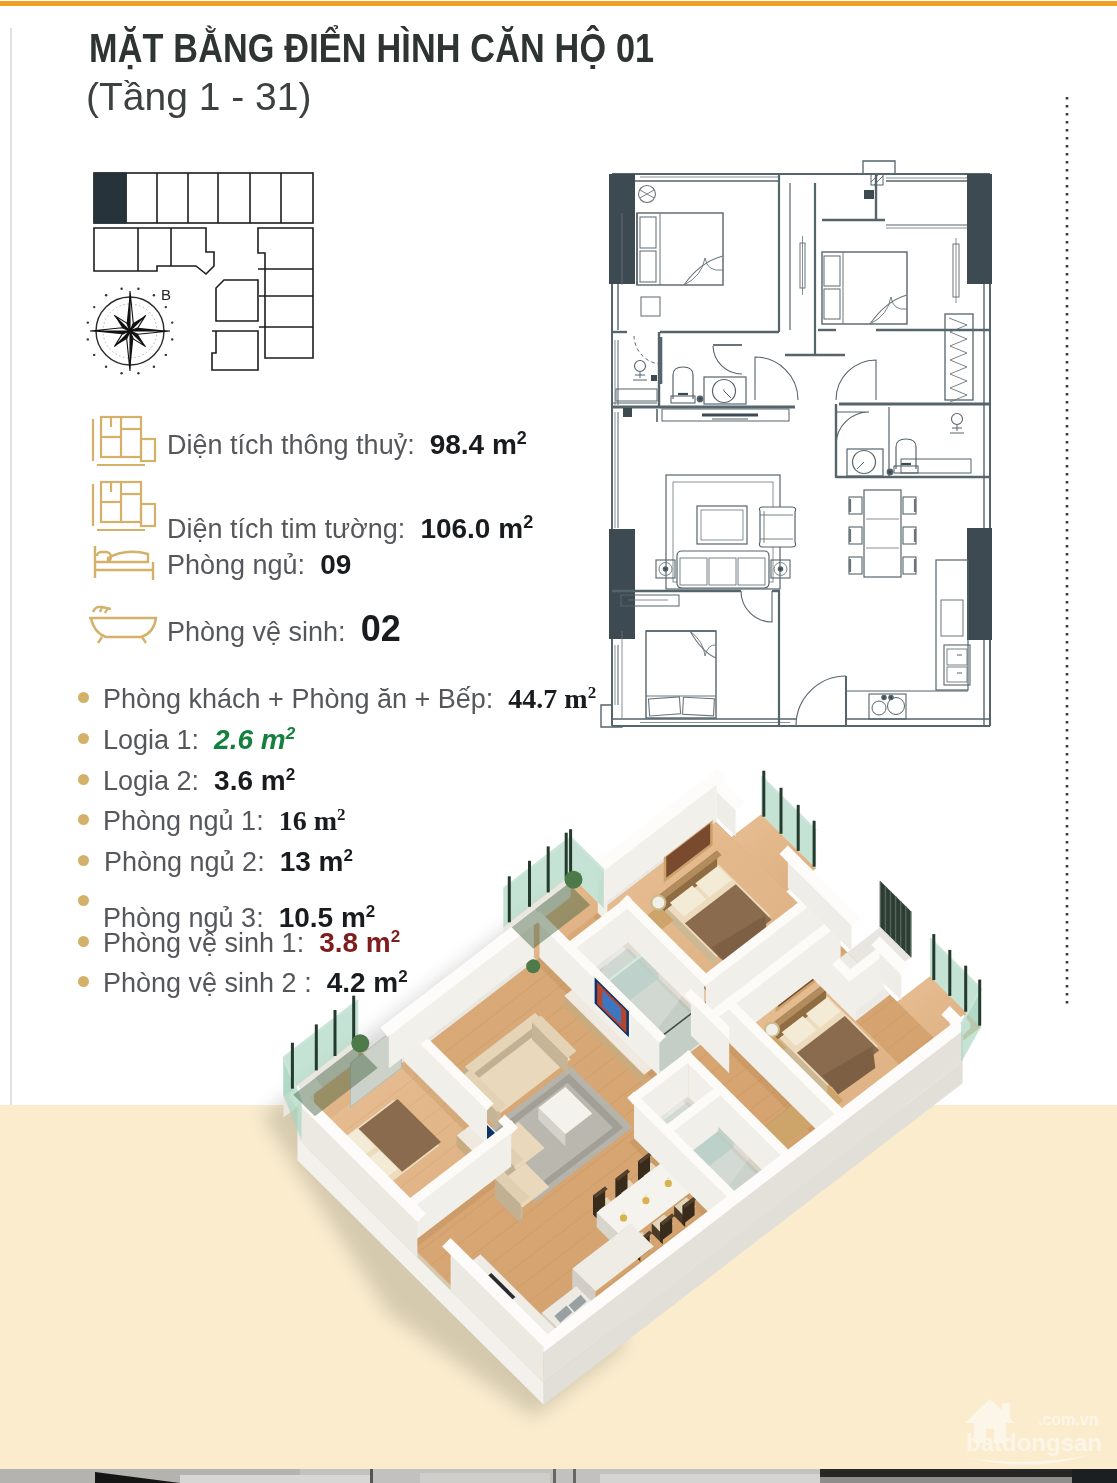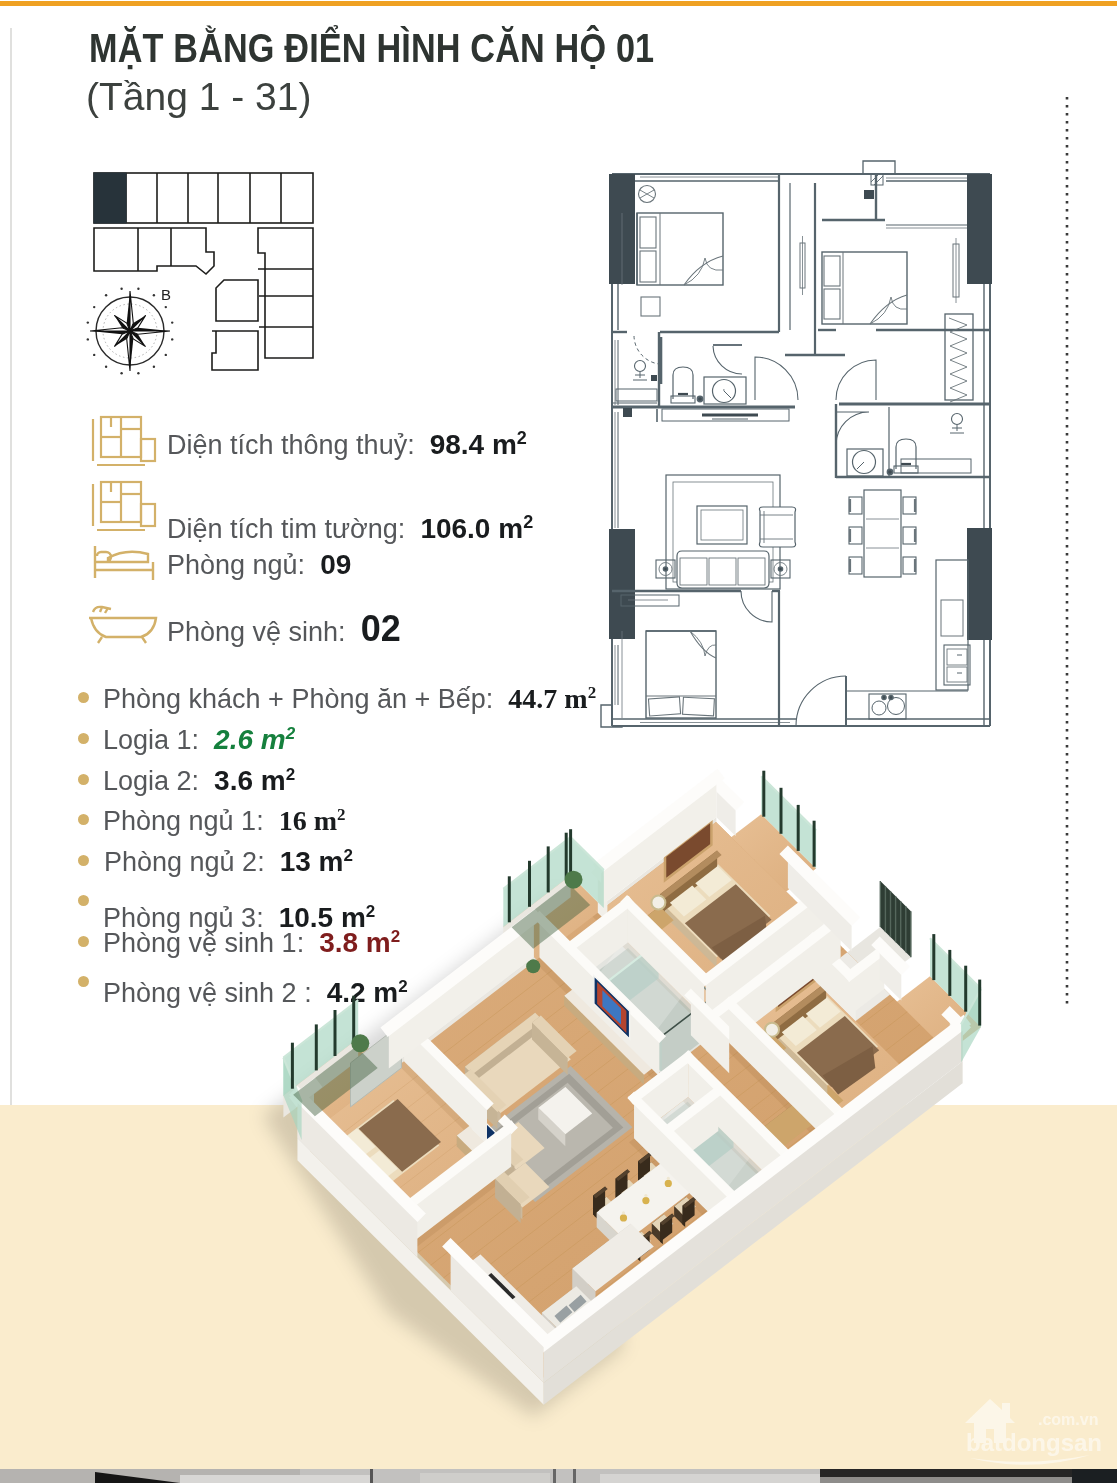--- a/index.html
+++ b/index.html
@@ -134,21 +134,21 @@
 <div class="abs" style="left:78px;top:855px;width:11px;height:11px;border-radius:50%;background:#d3b169;"></div>
 <div class="abs" style="left:104px;top:846px;font-size:27px;color:#55575a;white-space:nowrap;text-align:center;">Phòng ngủ 2:&nbsp; <b style="color:#191c1e;font-size:28px;">13 m<sup style="font-size:17px;">2</sup></b></div>
 
 <div class="abs" style="left:78px;top:895px;width:11px;height:11px;border-radius:50%;background:#d3b169;"></div>
 <div class="abs" style="left:103px;top:886px;font-size:27px;color:#55575a;white-space:nowrap;margin-top:16px;">Phòng ngủ 3:&nbsp; <b style="color:#191c1e;font-size:28px;">10.5 m<sup style="font-size:17px;">2</sup></b></div>
 
 <div class="abs" style="left:78px;top:936px;width:11px;height:11px;border-radius:50%;background:#d3b169;"></div>
 <div class="abs" style="left:103px;top:927px;font-size:27px;color:#55575a;white-space:nowrap;">Phòng vệ sinh 1:&nbsp; <b style="color:#7f1d1d;font-size:28px;">3.8 m<sup style="font-size:17px;">2</sup></b></div>
 
 <div class="abs" style="left:78px;top:976px;width:11px;height:11px;border-radius:50%;background:#d3b169;"></div>
-<div class="abs" style="left:103px;top:967px;font-size:27px;color:#55575a;white-space:nowrap;margin-top:10px;">Phòng vệ sinh 2 :&nbsp; <b style="color:#191c1e;font-size:28px;">4.2 m<sup style="font-size:17px;">2</sup></b></div>
+<div class="abs" style="left:103px;top:967px;font-size:27px;color:#55575a;white-space:nowrap;">Phòng vệ sinh 2 :&nbsp; <b style="color:#191c1e;font-size:28px;">4.2 m<sup style="font-size:17px;">2</sup></b></div>
 
 <svg class="abs" style="left:0;top:0;" width="1117" height="1483" viewBox="0 0 1117 1483">
 
 <g fill="none" stroke="#56646c" stroke-width="1.6">
 
 <line x1="612" y1="174" x2="990" y2="174" stroke="#56646c" stroke-width="2.0"></line>
 <line x1="612" y1="181" x2="779" y2="181" stroke="#56646c" stroke-width="1.4"></line>
 <line x1="640" y1="177" x2="779" y2="177" stroke="#6a757b" stroke-width="0.8"></line>
 <line x1="886" y1="181" x2="967" y2="181" stroke="#56646c" stroke-width="1.4"></line>
 <line x1="886" y1="178" x2="967" y2="178" stroke="#6a757b" stroke-width="0.8"></line>

